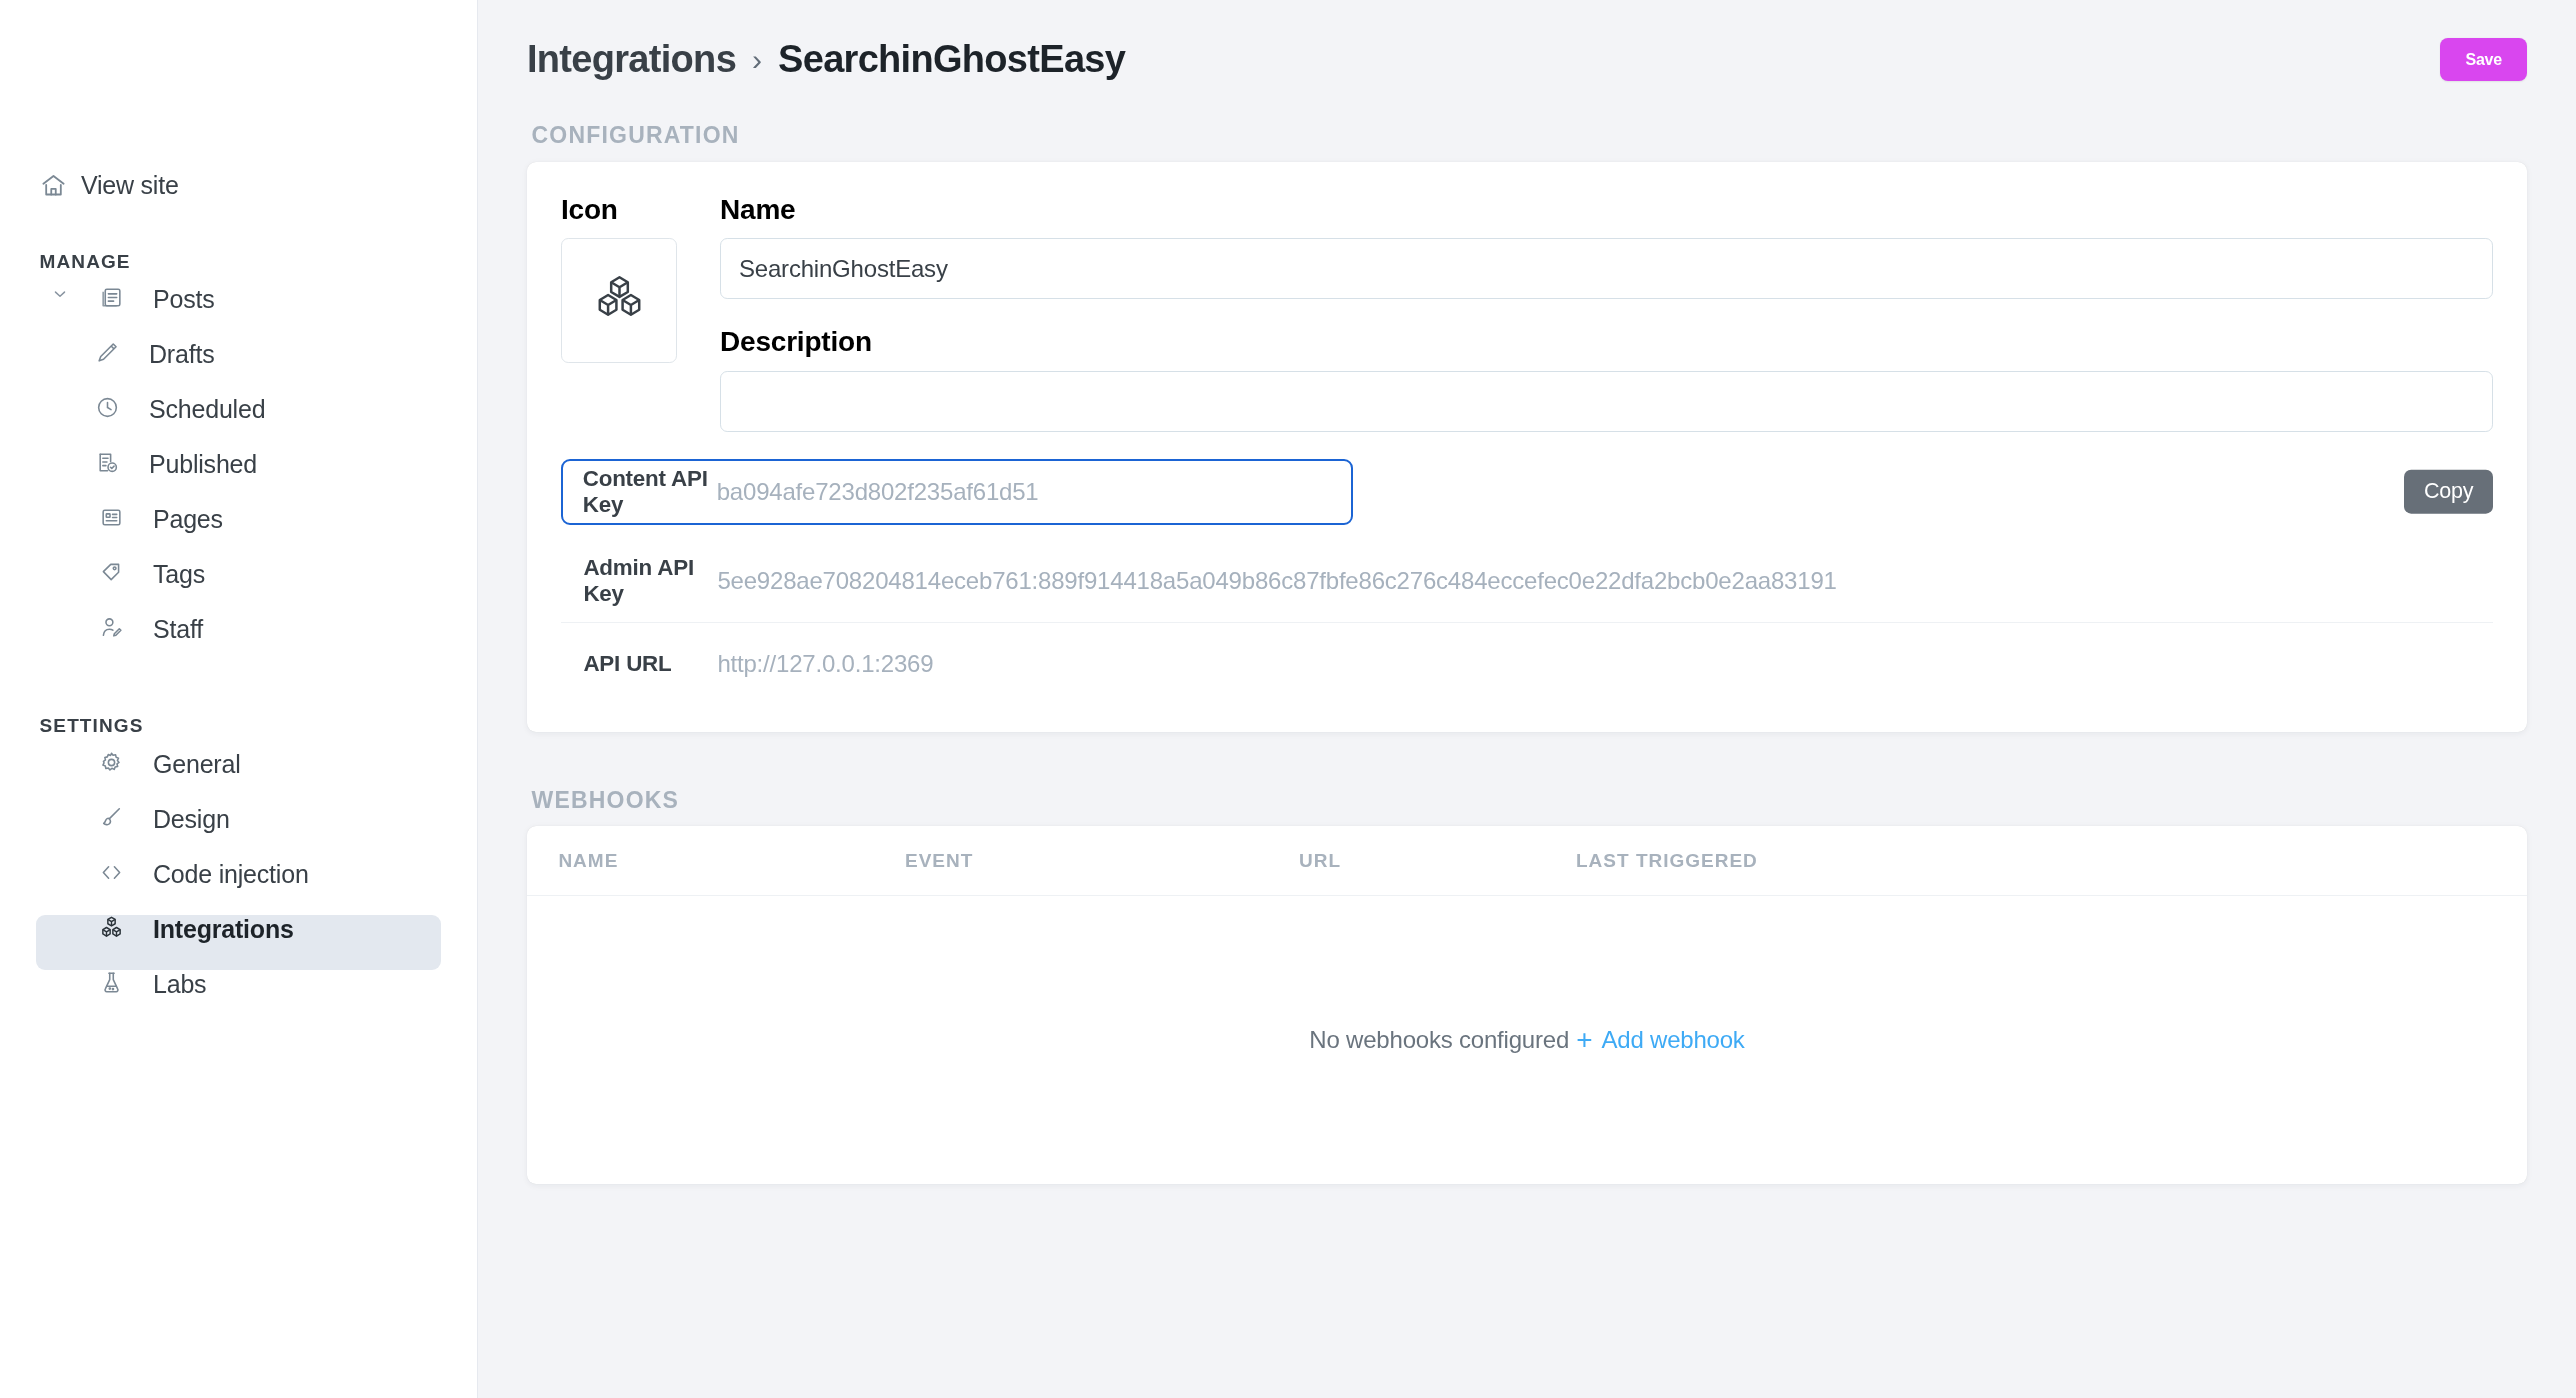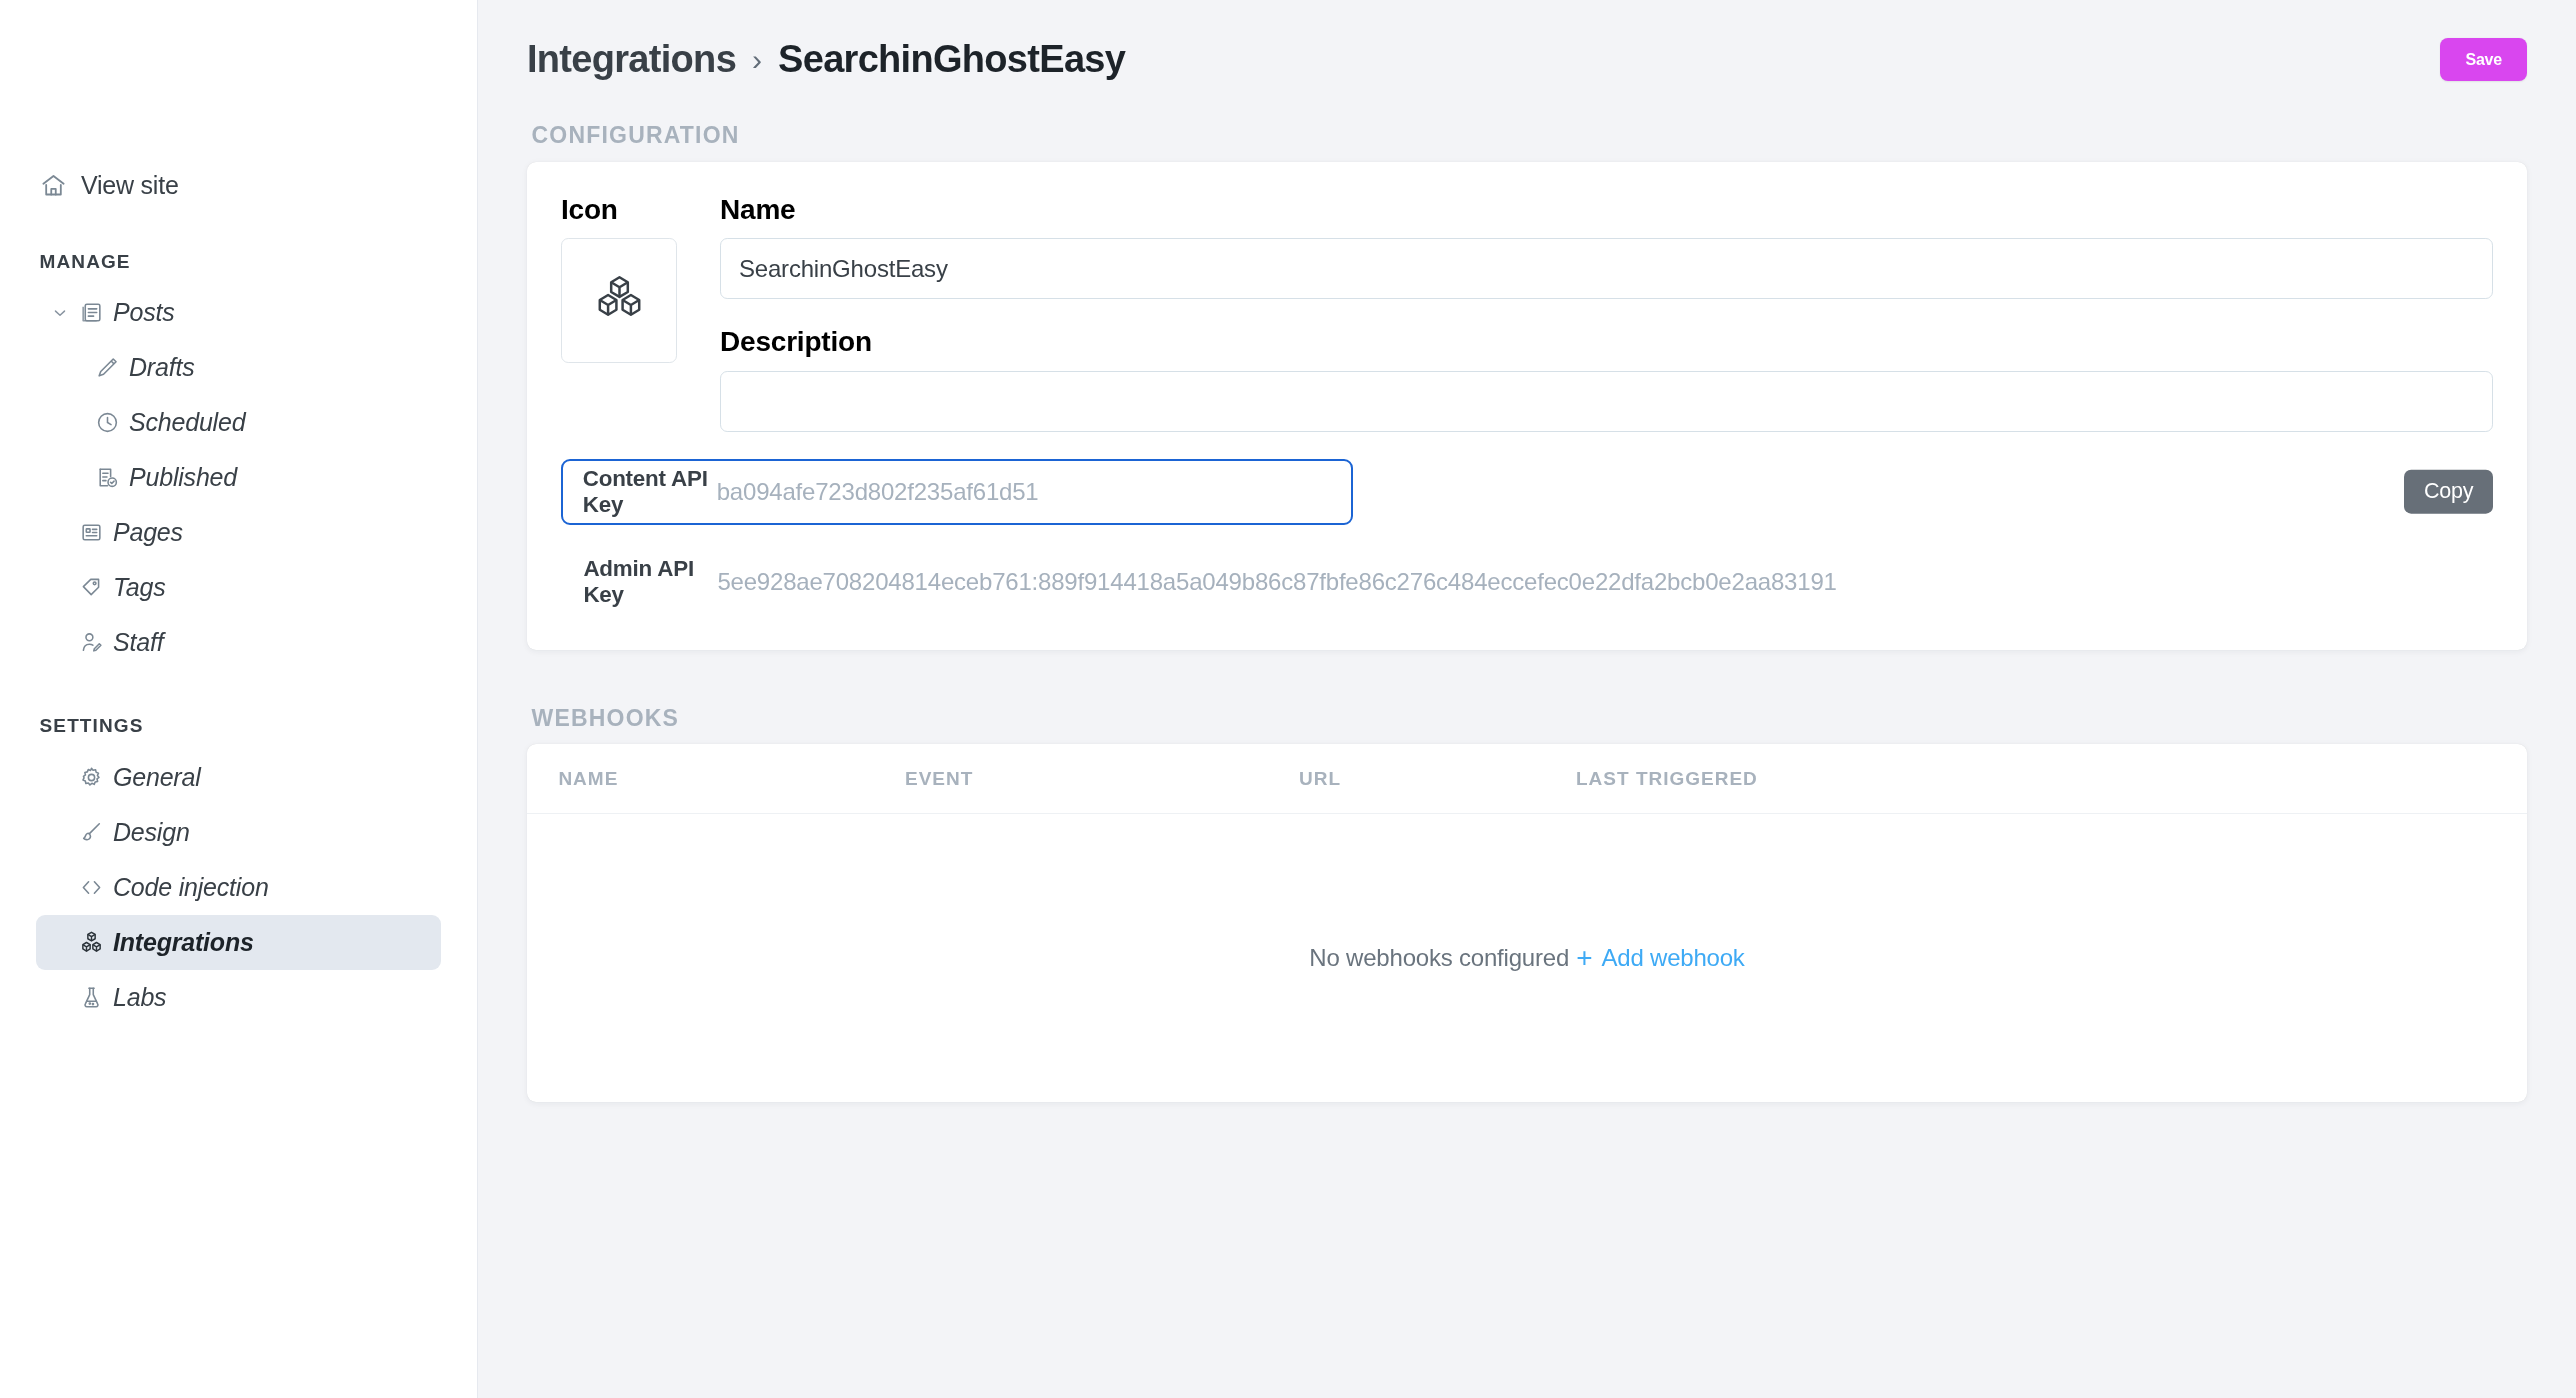--- a/index.html
+++ b/index.html
@@ -30,24 +30,23 @@
     font-size: 25px; color: #394047; letter-spacing: -0.2px;
   }
   .ico { display: inline-flex; align-items: center; justify-content: center; flex: 0 0 auto; }
 
   .section-head {
     font-size: 19px; font-weight: 700; color: #394047;
     letter-spacing: 1.1px; margin-top: 45px; margin-bottom: 12.5px;
     padding-left: 3.6px;
   }
   .nav-item {
-    display: flex; align-items: center; gap: 9px;
+    display: flex; align-items: flex-start; gap: 29px;
     height: 55px; padding: 0 14.3px; border-radius: 9px;
     cursor: pointer;
-    font-style: italic;
   }
   .nav-item .label { font-size: 25px; color: #394047; letter-spacing: -0.2px; }
   .nav-item.active { background: #e3e8ef; }
   .nav-item.active .label { font-weight: 700; color: #1d2329; }
   .nav-item.sub { padding-left: 59px; }
   .nav-item .chev { width: 19.7px; flex: 0 0 19.7px; display:flex; align-items:center; justify-content:center; }
   .nav-item .chev-spacer { width: 19.7px; flex: 0 0 19.7px; }
 
   
   .main {
@@ -392,20 +391,24 @@
             <span class="kval">ba094afe723d802f235af61d51</span>
           </div>
           <button class="btn-copy">Copy</button>
         </div>
 
         <div class="keyrow">
           <span class="kname">Admin API Key</span>
           <span class="kval">5ee928ae708204814eceb761:889f914418a5a049b86c87fbfe86c276c484eccefec0e22dfa2bcb0e2aa83191</span>
         </div>
 
+        <div class="keyrow">
+          <span class="kname">API URL</span>
+          <span class="kval url">http://127.0.0.1:2369</span>
+        </div>
 
       </div>
     </section>
 
     <div class="group-label" style="margin-top:55px;">WEBHOOKS</div>
 
     <section class="card">
       <div class="wh-head">
         <span class="th th-name">NAME</span>
         <span class="th th-event">EVENT</span>

